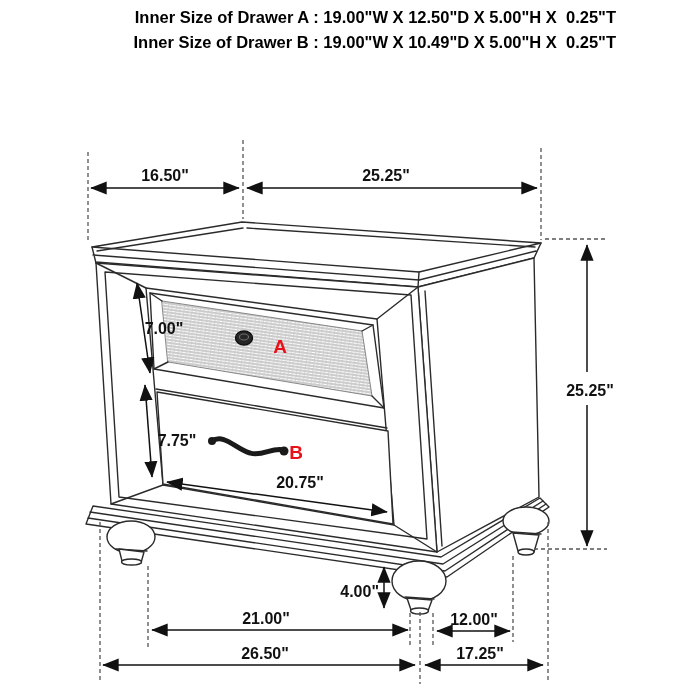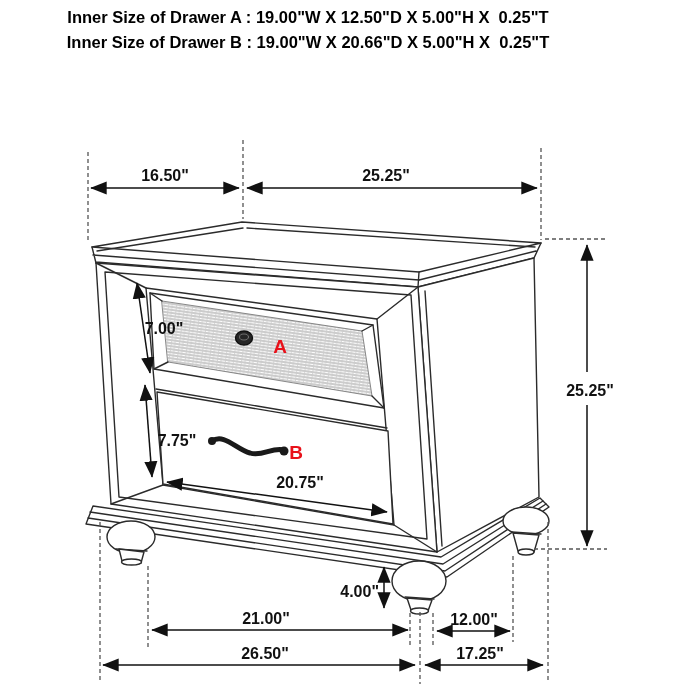--- a/index.html
+++ b/index.html
@@ -1,32 +1,32 @@
 <!DOCTYPE html>
 <html><head>
 <meta charset="utf-8">
 <style>
   html,body{margin:0;padding:0;background:#ffffff;}
   .page{position:relative;width:700px;height:700px;background:#ffffff;overflow:hidden;
         font-family:"Liberation Sans",sans-serif;}
-  .header{position:absolute;top:5px;left:0;width:616px;text-align:center;color:#000;}
+  .header{position:absolute;top:5px;left:0;width:616px;text-align:right;color:#000;}
   .header div{font:bold 16.5px/25px "Liberation Sans",sans-serif;white-space:pre;}
   svg{position:absolute;left:0;top:0;}
   .dim{font:bold 16px "Liberation Sans",sans-serif;fill:#111;text-anchor:middle;}
   .dim-end{text-anchor:end;}
   .red{font:bold 19px "Liberation Sans",sans-serif;fill:#e8111a;text-anchor:middle;}
 </style>
 </head>
 <body>
 
 <div class="page">
 
   <div class="header">
     <div>Inner Size of Drawer A : 19.00"W X 12.50"D X 5.00"H X  0.25"T</div>
-    <div>Inner Size of Drawer B : 19.00"W X 20.66"D X 5.00"H X  0.25"T</div>
+    <div>Inner Size of Drawer B : 19.00"W X 10.49"D X 5.00"H X  0.25"T</div>
   </div>
 
   <svg width="700" height="700" viewBox="0 0 700 700">
     <defs>
       <marker id="arr" viewBox="0 0 10 8" refX="9.5" refY="4" markerWidth="11" markerHeight="9" orient="auto-start-reverse">
         <path d="M0,0 L10,4 L0,8 Z" fill="#111"></path>
       </marker>
       <pattern id="weave" width="8" height="6" patternUnits="userSpaceOnUse" patternTransform="rotate(8)">
         <rect width="8" height="6" fill="#fdfdfd"></rect>
         <path d="M0,1 H8 M0,4 H8" stroke="#9b9b9b" stroke-width="1"></path>

